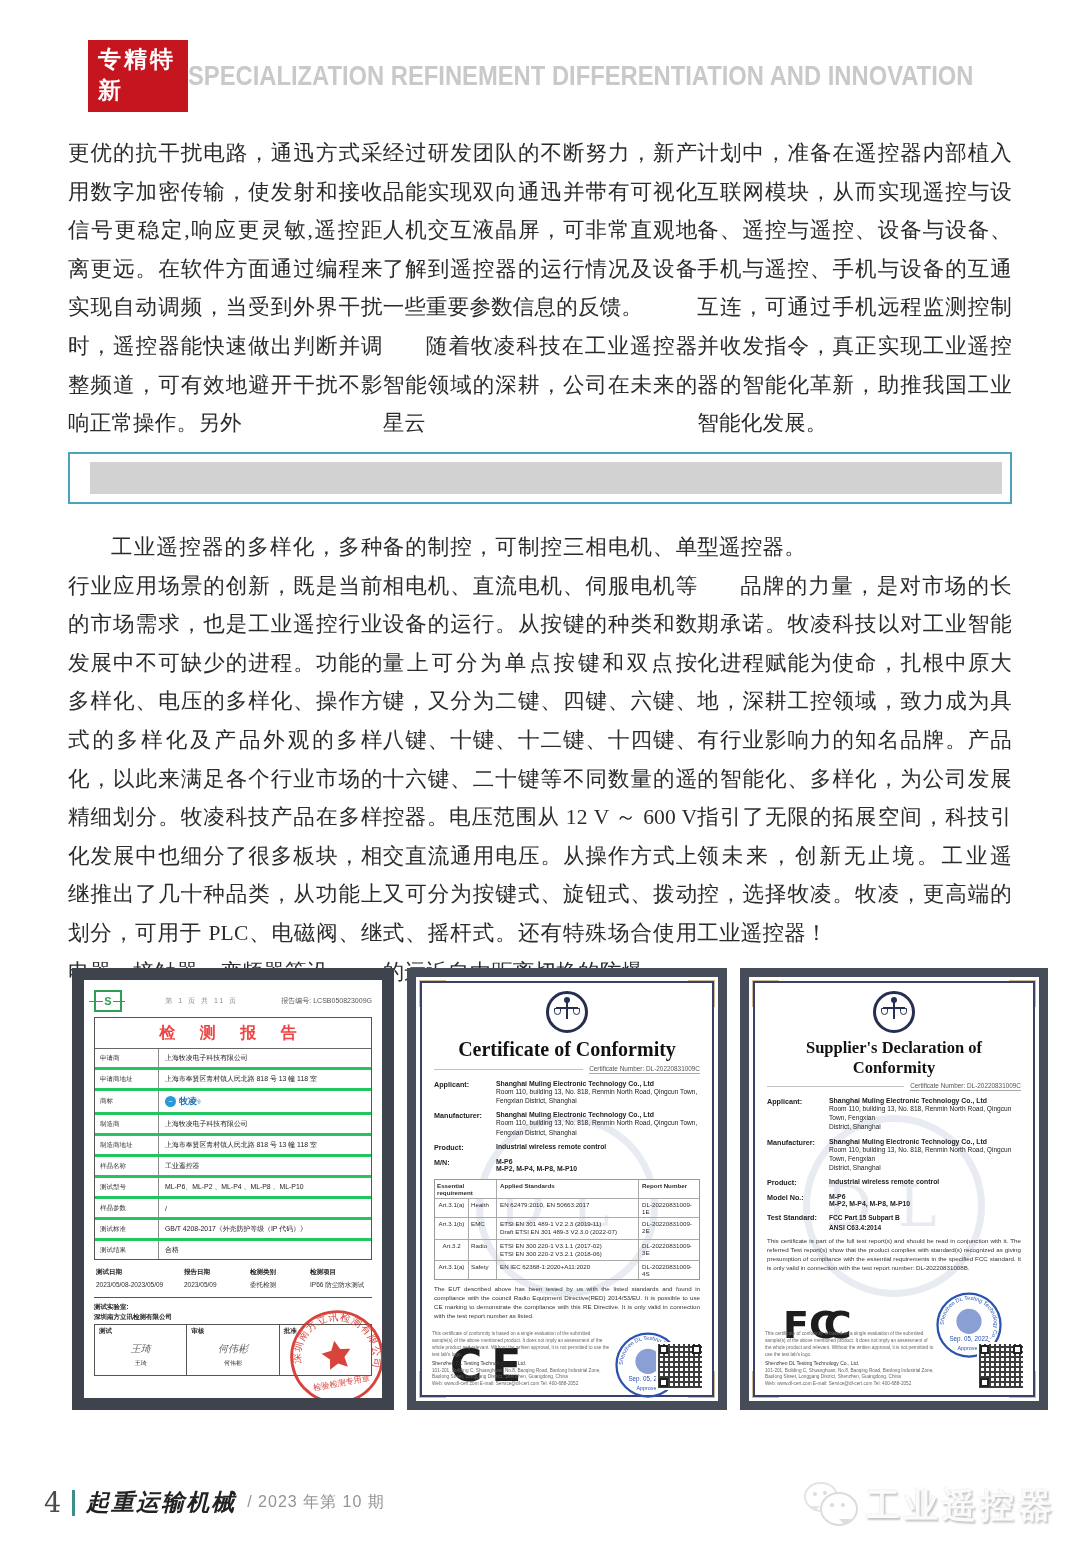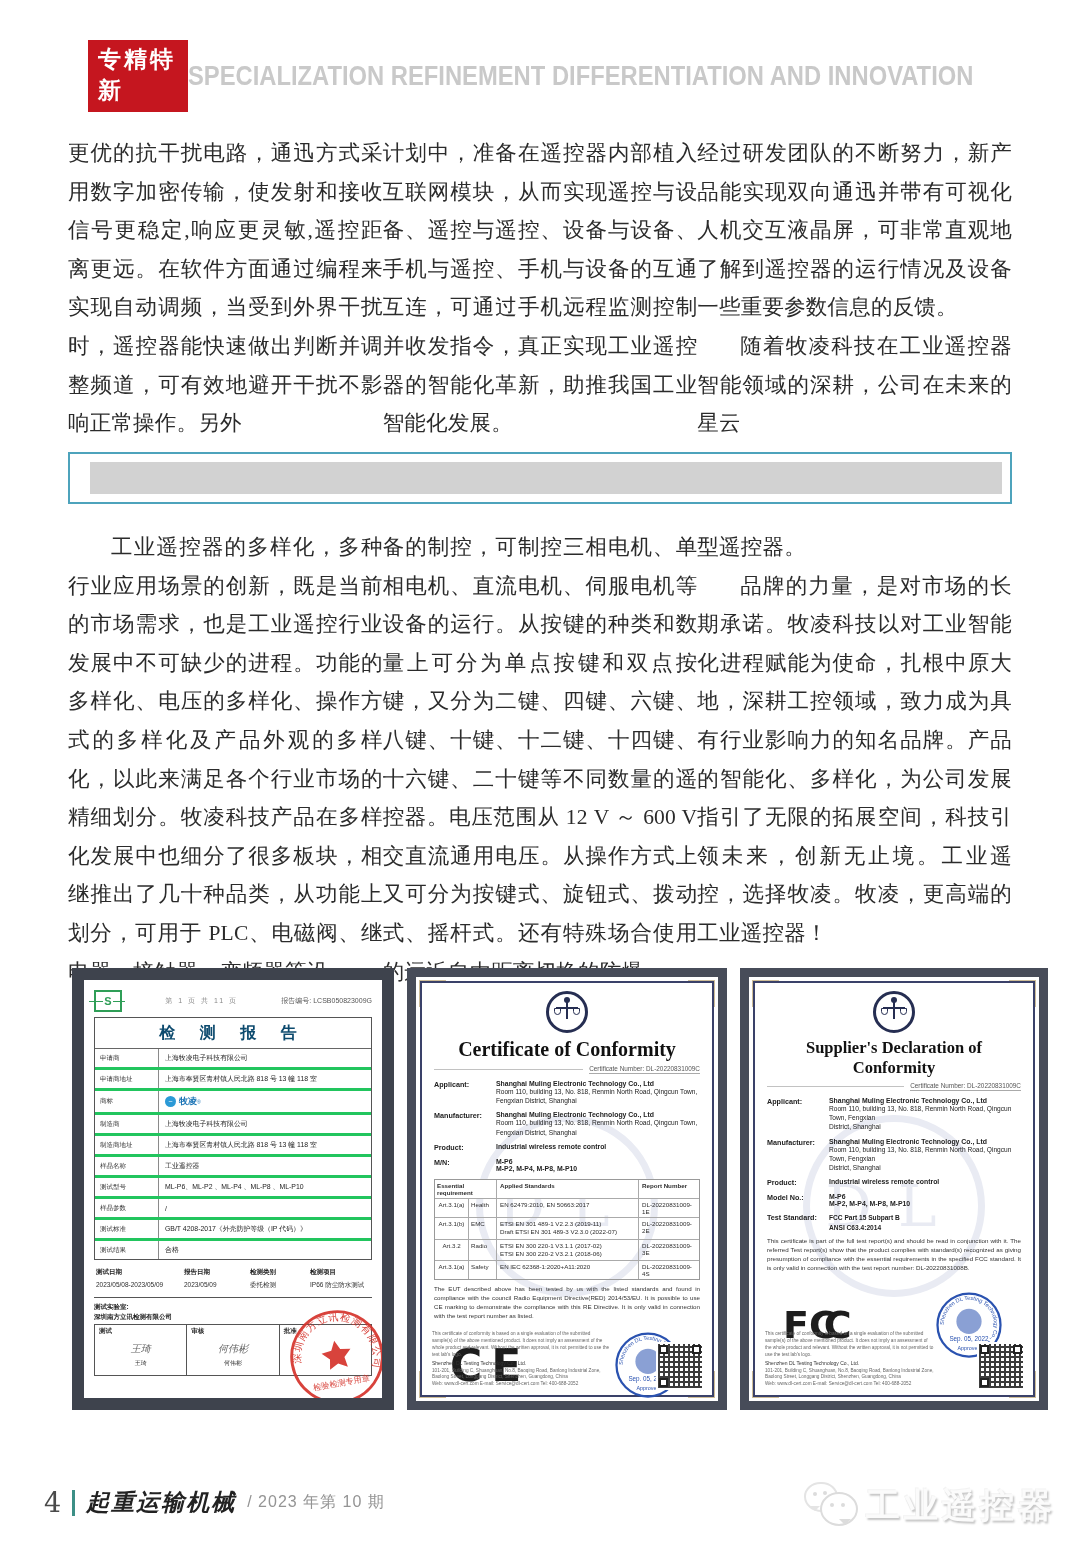--- a/index.html
+++ b/index.html
@@ -40,21 +40,21 @@
   .rp{padding:10px 10px 0;font-family:"Liberation Sans",sans-serif;}
   .rp-head{display:flex;justify-content:space-between;align-items:center;height:22px;margin-bottom:5px;}
   .ls-logo{width:24px;height:18px;border:2px solid #2f9e57;color:#2f9e57;font-weight:bold;font-size:11px;
            display:flex;align-items:center;justify-content:center;position:relative;background:#fff;}
   .ls-logo::before{content:"";position:absolute;left:-7px;right:-5px;top:50%;border-top:1.5px solid #2f9e57;}
   .ls-logo b{position:relative;background:#fff;padding:0 1px;}
   .rp-page{font-size:7px;color:#888;letter-spacing:2px;}
   .rp-no{font-size:7px;color:#555;}
   .rp-table{border:1.5px solid #555;}
   .rp-title{height:30px;display:flex;align-items:center;justify-content:center;font-weight:bold;
-            font-size:16px;letter-spacing:10px;border-bottom:1px solid #666;color:#0c4a6e;}
+            font-size:16px;letter-spacing:10px;border-bottom:1px solid #666;color:#ef4444;}
   .rp-row{display:flex;border-bottom:3px solid #22c55e;min-height:18px;}
   .rp-row:last-child{border-bottom:none;}
   .rp-label{width:64px;padding:4px 5px;font-size:6.5px;color:#333;border-right:1px solid #8a8a8a;
             display:flex;align-items:center;box-sizing:border-box;}
   .rp-value{flex:1;padding:4px 6px;font-size:6.9px;display:flex;align-items:center;color:#222;}
   .brand-ico{width:11px;height:11px;border-radius:50%;background:#2b99d6;color:#fff;font-size:7px;
              display:inline-flex;align-items:center;justify-content:center;margin-right:3px;}
   .brand-tx{color:#1a73b5;font-weight:bold;font-size:9px;}
   .brand-r{font-size:5px;color:#1a73b5;vertical-align:super;}
   .sum{margin-top:6px;font-size:6.5px;}
@@ -148,25 +148,25 @@
   <div class="hd">
     <span class="hd-badge">专精特新</span>
     <span class="hd-en">SPECIALIZATION REFINEMENT DIFFERENTIATION AND INNOVATION</span>
   </div>
 
   <div class="cols" id="sec1">
     <div class="col">
       <p>更优的抗干扰电路，通迅方式采用数字加密传输，使发射和接收信号更稳定,响应更灵敏,遥控距离更远。在软件方面通过编程来实现自动调频，当受到外界干扰时，遥控器能快速做出判断并调整频道，可有效地避开干扰不影响正常操作。另外</p>
     </div>
     <div class="col">
-      <p>计划中，准备在遥控器内部植入互联网模块，从而实现遥控与设备、遥控与遥控、设备与设备、手机与遥控、手机与设备的互通互连，可通过手机远程监测控制并收发指令，真正实现工业遥控器的智能化革新，助推我国工业智能化发展。</p>
-    </div>
-    <div class="col">
       <p>经过研发团队的不断努力，新产品能实现双向通迅并带有可视化人机交互液晶屏，可非常直观地了解到遥控器的运行情况及设备一些重要参数信息的反馈。</p>
       <p class="ind">随着牧凌科技在工业遥控器智能领域的深耕，公司在未来的星云</p>
+    </div>
+    <div class="col">
+      <p>计划中，准备在遥控器内部植入互联网模块，从而实现遥控与设备、遥控与遥控、设备与设备、手机与遥控、手机与设备的互通互连，可通过手机远程监测控制并收发指令，真正实现工业遥控器的智能化革新，助推我国工业智能化发展。</p>
     </div>
   </div>
 
   <div class="sec-head">
     <span class="sec-head-bar"></span>
   </div>
 
   <div class="cols" id="sec2">
     <div class="col">
       <p class="ind">工业遥控器的多样化，多种行业应用场景的创新，既是当前的市场需求，也是工业遥控行业发展中不可缺少的进程。功能的多样化、电压的多样化、操作方式的多样化及产品外观的多样化，以此来满足各个行业市场的精细划分。牧凌科技产品在多样化发展中也细分了很多板块，相继推出了几十种品类，从功能上划分，可用于 PLC、电磁阀、继电器、接触器、变频器等设</p>

